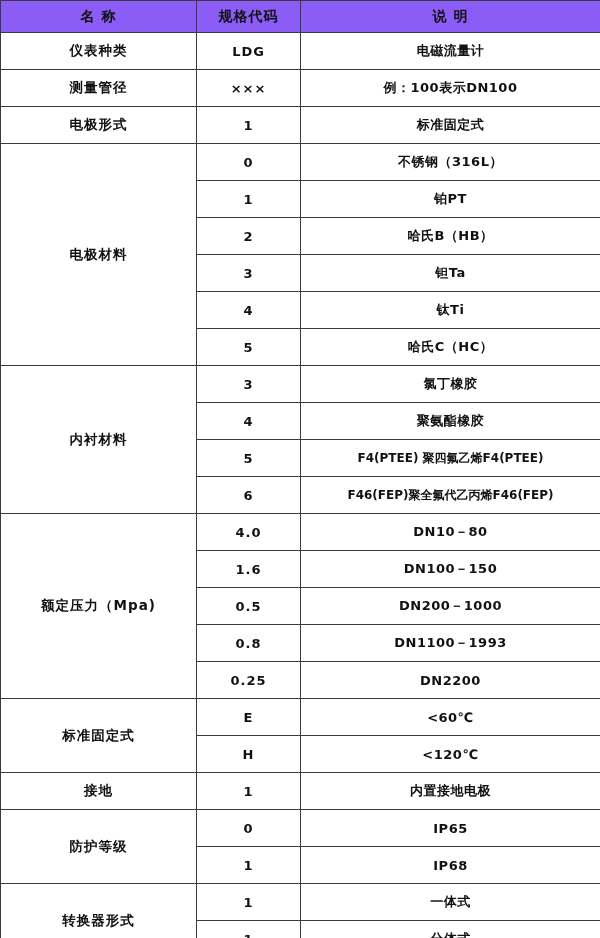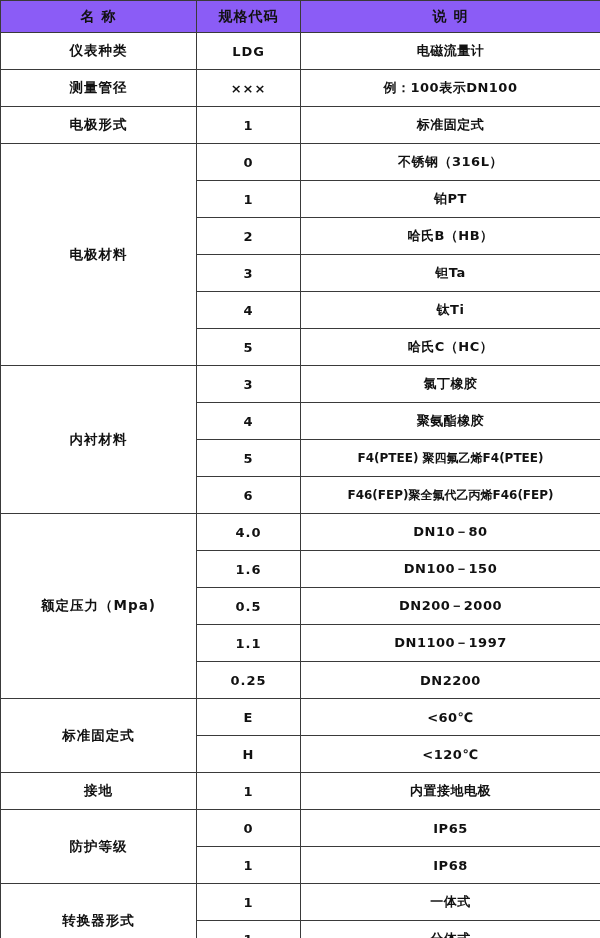--- a/index.html
+++ b/index.html
@@ -139,25 +139,25 @@
         <td class="name-cell" rowspan="5">额定压力（Mpa)</td>
         <td class="code-cell">4.0</td>
         <td class="desc-cell">DN10－80</td>
       </tr>
       <tr>
         <td class="code-cell">1.6</td>
         <td class="desc-cell">DN100－150</td>
       </tr>
       <tr>
         <td class="code-cell">0.5</td>
-        <td class="desc-cell">DN200－2000</td>
+        <td class="desc-cell">DN200－1000</td>
       </tr>
       <tr>
-        <td class="code-cell">1.1</td>
-        <td class="desc-cell">DN1100－1997</td>
+        <td class="code-cell">0.8</td>
+        <td class="desc-cell">DN1100－1993</td>
       </tr>
       <tr>
         <td class="code-cell">0.25</td>
         <td class="desc-cell">DN2200</td>
       </tr>
       <tr>
         <td class="name-cell" rowspan="2">标准固定式</td>
         <td class="code-cell">E</td>
         <td class="desc-cell">&lt;60℃</td>
       </tr>

